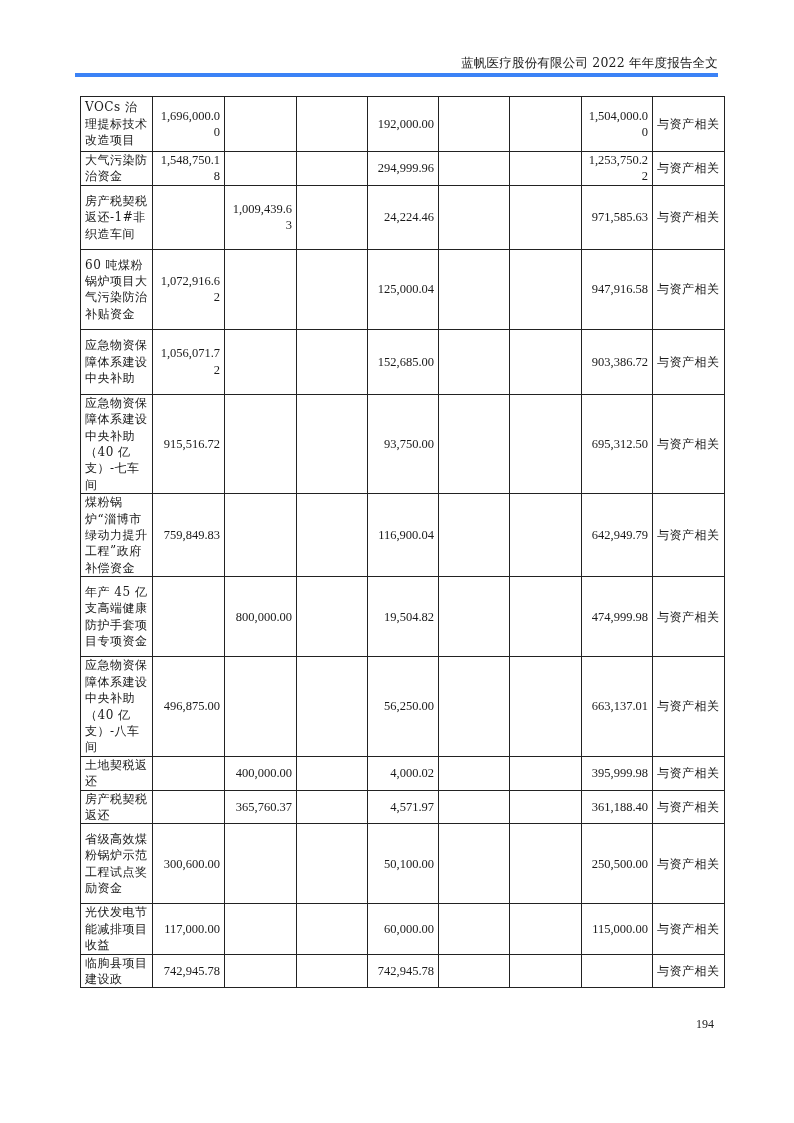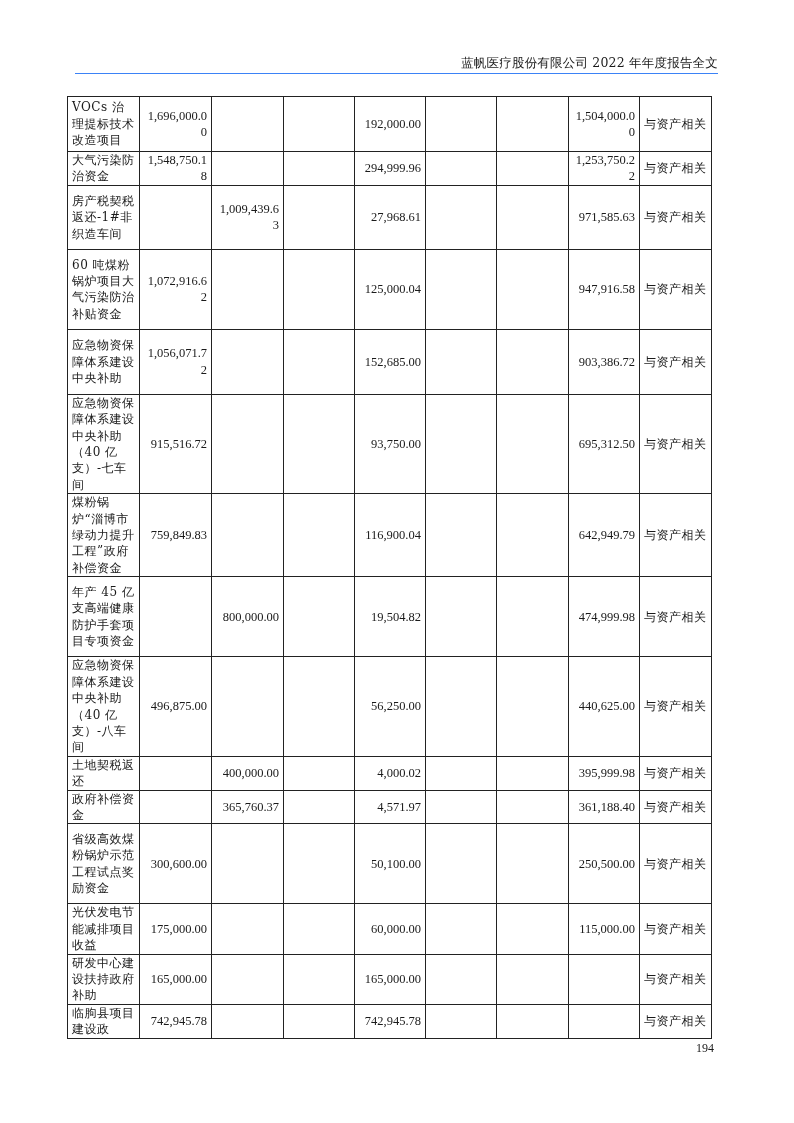--- a/index.html
+++ b/index.html
@@ -3,43 +3,43 @@
 <meta charset="utf-8">
 <style>
   html, body { margin: 0; padding: 0; background: #ffffff; }
   body {
     width: 794px; height: 1123px; position: relative; overflow: hidden;
     font-family: "DejaVu Serif", "Liberation Serif", serif;
     color: #1a1a1a;
   }
   .page-header {
     position: absolute; left: 75px; top: 54px; width: 643px; height: 19px;
-    border-bottom: 1px solid #3b82f6;
+    border-bottom: 4px solid #3b82f6;
     text-align: right; font-size: 12.5px; line-height: 17px;
     letter-spacing: 0.2px;
   }
   table.grants {
-    position: absolute; left: 67px; top: 96px;
+    position: absolute; left: 80px; top: 96px;
     border-collapse: collapse; table-layout: fixed;
     width: 644px;
     font-size: 12px;
   }
   table.grants td {
     border: 1px solid #222;
     padding: 0 4px;
     vertical-align: middle;
     line-height: 16.4px;
     overflow: hidden;
     word-break: break-all;
   }
   td.name { text-align: left; padding-left: 6px; padding-right: 2px; letter-spacing: 0.5px; }
   td.num { text-align: right; padding-right: 5px; font-family: "Liberation Serif", "DejaVu Serif", serif; font-size: 12.5px; }
   td.kind { text-align: left; padding-left: 6px; letter-spacing: 0.5px; }
   .page-number {
-    position: absolute; left: 696px; top: 1041px;
+    position: absolute; left: 696px; top: 1017px;
     font-size: 12px; font-family: "Liberation Serif", serif;
   }
 </style>
 </head>
 <body>
 
 <div class="page-header">
   <span>蓝帆医疗股份有限公司 2022 年年度报告全文</span>
 </div>
 
@@ -76,21 +76,21 @@
         <td class="num"></td>
         <td class="num"></td>
         <td class="num">1,253,750.22</td>
         <td class="kind">与资产相关</td>
       </tr>
       <tr style="height: 64px; margin-left: 32px;">
         <td class="name">房产税契税返还-1#非织造车间</td>
         <td class="num"></td>
         <td class="num">1,009,439.63</td>
         <td class="num"></td>
-        <td class="num">27,968.61</td>
+        <td class="num">24,224.46</td>
         <td class="num"></td>
         <td class="num"></td>
         <td class="num">971,585.63</td>
         <td class="kind">与资产相关</td>
       </tr>
       <tr style="height: 80px; margin-top: 11px;">
         <td class="name">60 吨煤粉锅炉项目大气污染防治补贴资金</td>
         <td class="num">1,072,916.62</td>
         <td class="num"></td>
         <td class="num"></td>
@@ -145,36 +145,36 @@
         <td class="kind">与资产相关</td>
       </tr>
       <tr style="height: 96px;">
         <td class="name">应急物资保障体系建设中央补助（40 亿支）-八车间</td>
         <td class="num">496,875.00</td>
         <td class="num"></td>
         <td class="num"></td>
         <td class="num">56,250.00</td>
         <td class="num"></td>
         <td class="num"></td>
-        <td class="num">440,625.00</td>
+        <td class="num">663,137.01</td>
         <td class="kind">与资产相关</td>
       </tr>
       <tr style="height: 33px;">
         <td class="name">土地契税返还</td>
         <td class="num"></td>
         <td class="num">400,000.00</td>
         <td class="num"></td>
         <td class="num">4,000.02</td>
         <td class="num"></td>
         <td class="num"></td>
         <td class="num">395,999.98</td>
         <td class="kind">与资产相关</td>
       </tr>
       <tr style="height: 32px;">
-        <td class="name">政府补偿资金</td>
+        <td class="name">房产税契税返还</td>
         <td class="num"></td>
         <td class="num">365,760.37</td>
         <td class="num"></td>
         <td class="num">4,571.97</td>
         <td class="num"></td>
         <td class="num"></td>
         <td class="num">361,188.40</td>
         <td class="kind">与资产相关</td>
       </tr>
       <tr style="height: 80px;">
@@ -183,38 +183,27 @@
         <td class="num"></td>
         <td class="num"></td>
         <td class="num">50,100.00</td>
         <td class="num"></td>
         <td class="num"></td>
         <td class="num">250,500.00</td>
         <td class="kind">与资产相关</td>
       </tr>
       <tr style="height: 49px;">
         <td class="name">光伏发电节能减排项目收益</td>
-        <td class="num">175,000.00</td>
+        <td class="num">117,000.00</td>
         <td class="num"></td>
         <td class="num"></td>
         <td class="num">60,000.00</td>
         <td class="num"></td>
         <td class="num"></td>
         <td class="num">115,000.00</td>
-        <td class="kind">与资产相关</td>
-      </tr>
-      <tr style="height: 48px;">
-        <td class="name">研发中心建设扶持政府补助</td>
-        <td class="num">165,000.00</td>
-        <td class="num"></td>
-        <td class="num"></td>
-        <td class="num">165,000.00</td>
-        <td class="num"></td>
-        <td class="num"></td>
-        <td class="num"></td>
         <td class="kind">与资产相关</td>
       </tr>
       <tr style="height: 33px; margin-top: 8px;">
         <td class="name">临朐县项目建设政</td>
         <td class="num">742,945.78</td>
         <td class="num"></td>
         <td class="num"></td>
         <td class="num">742,945.78</td>
         <td class="num"></td>
         <td class="num"></td>

